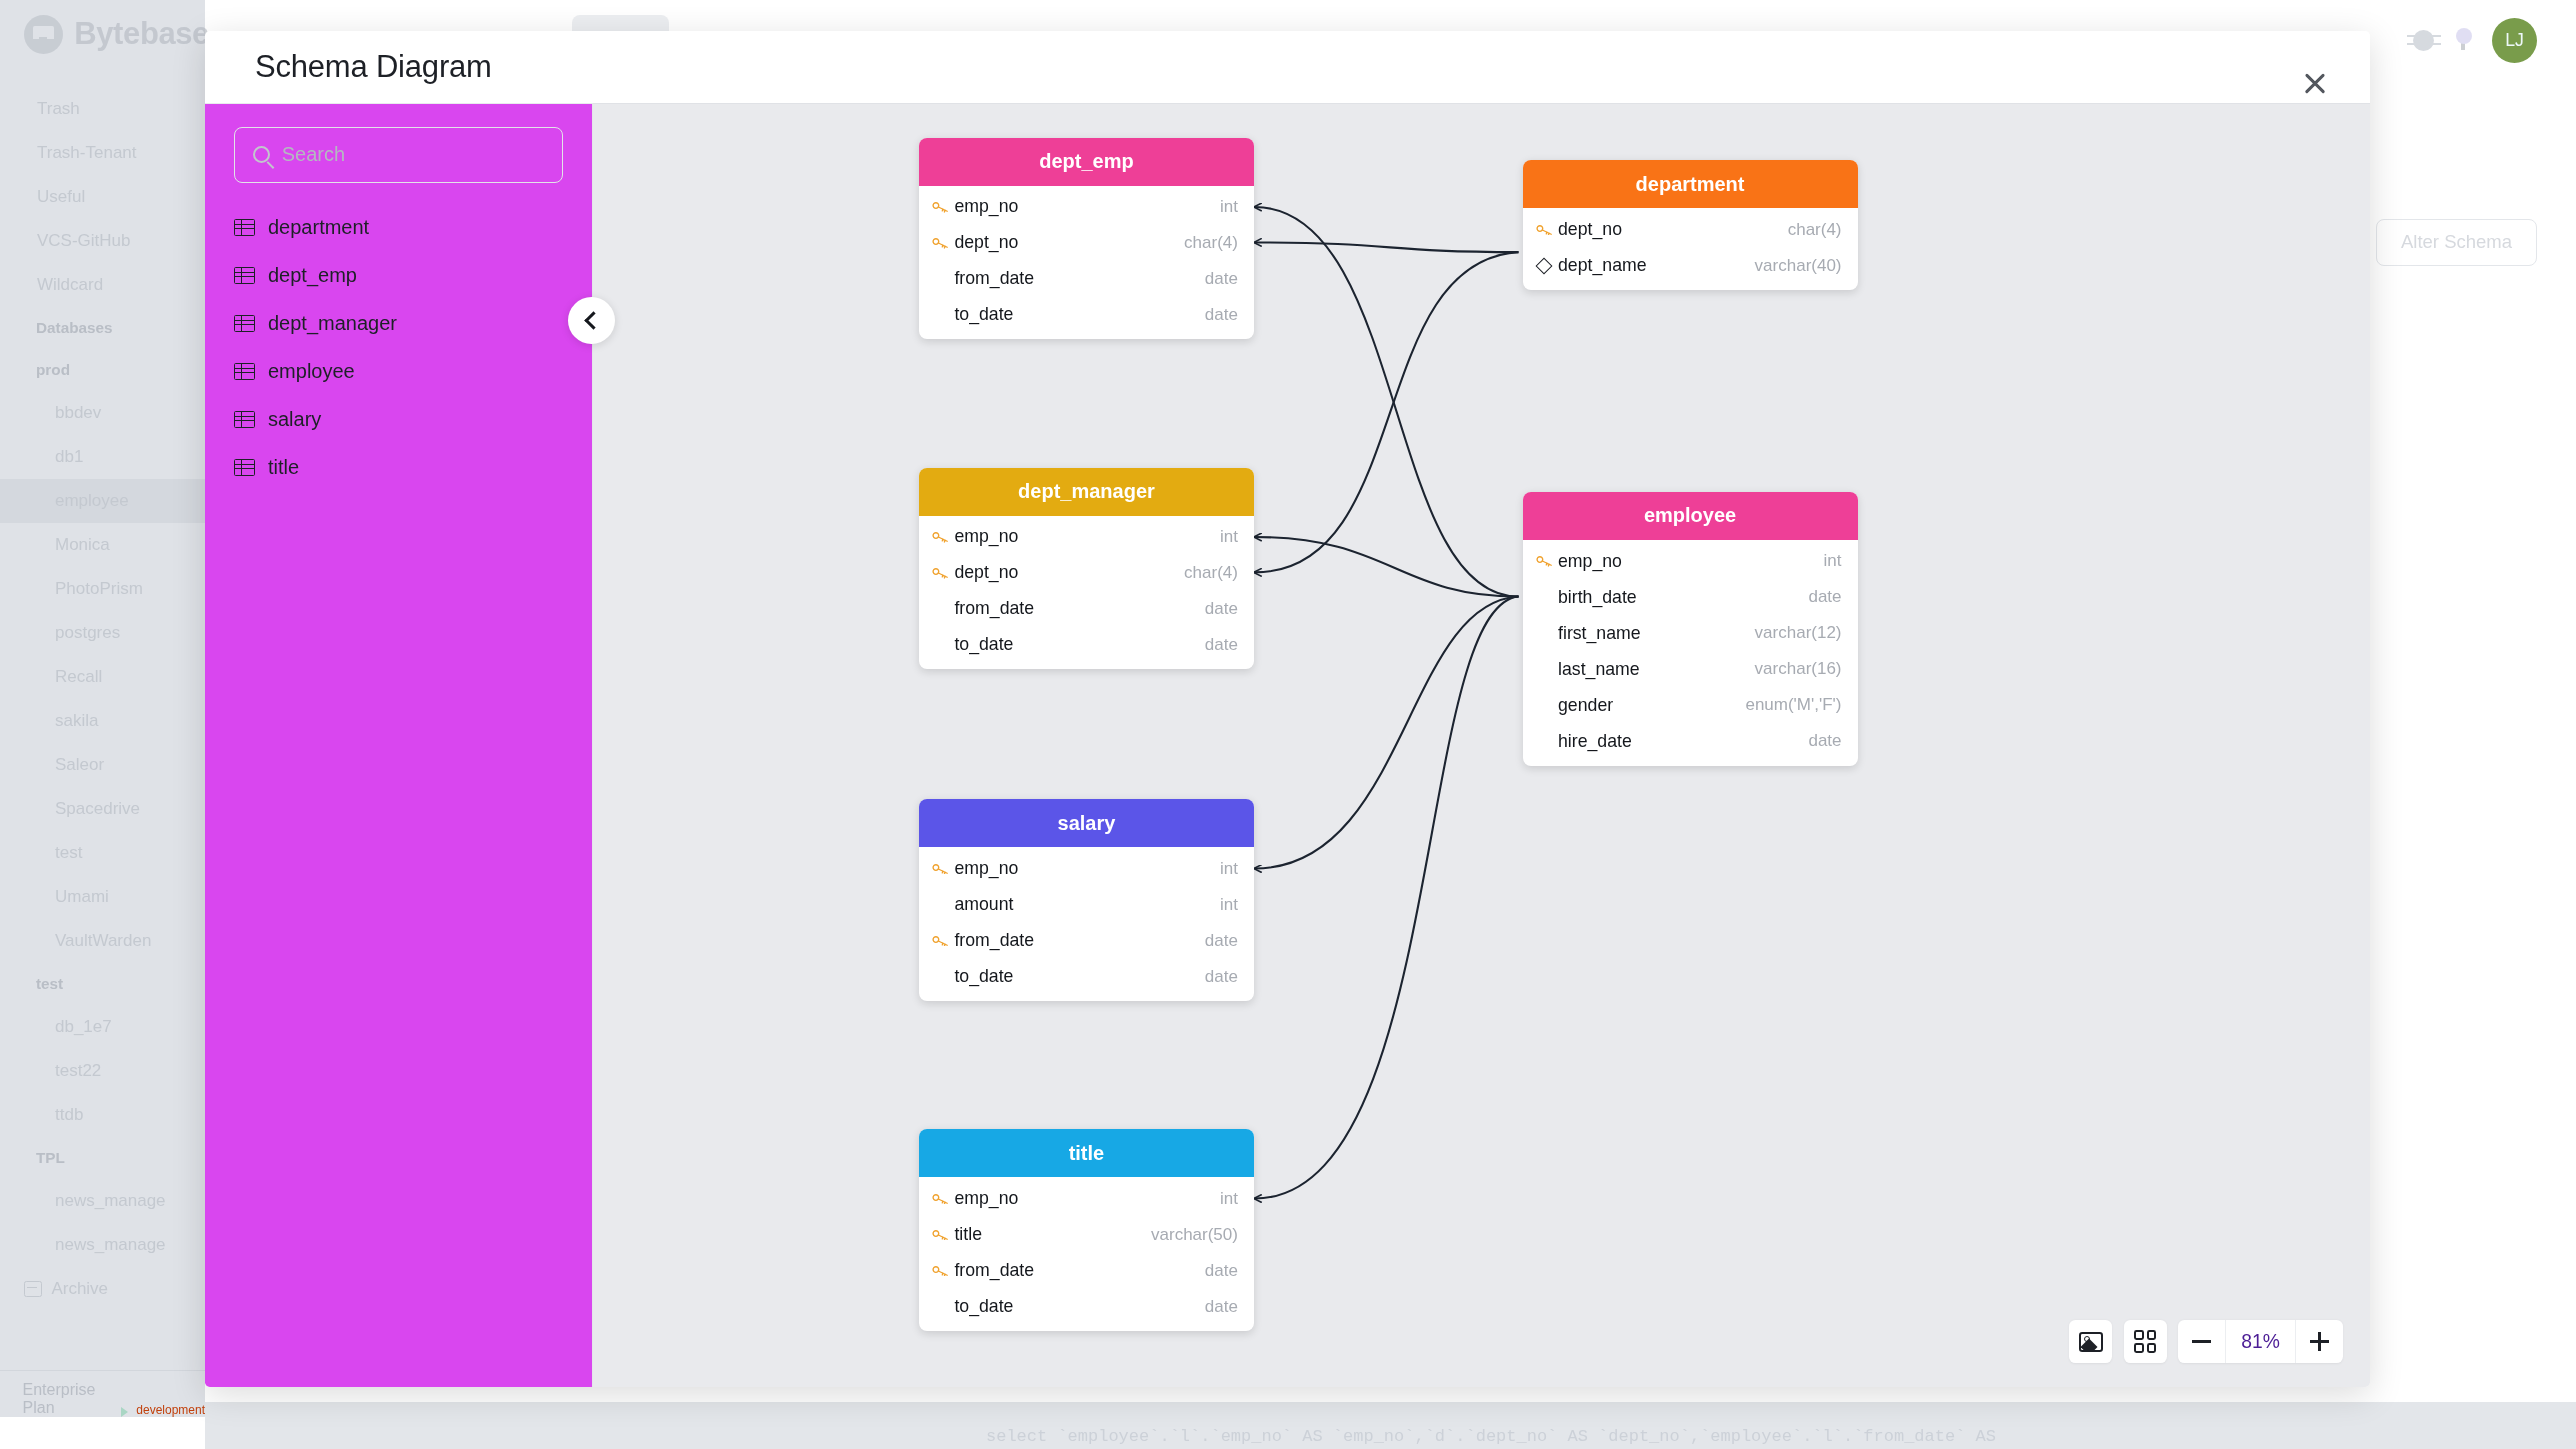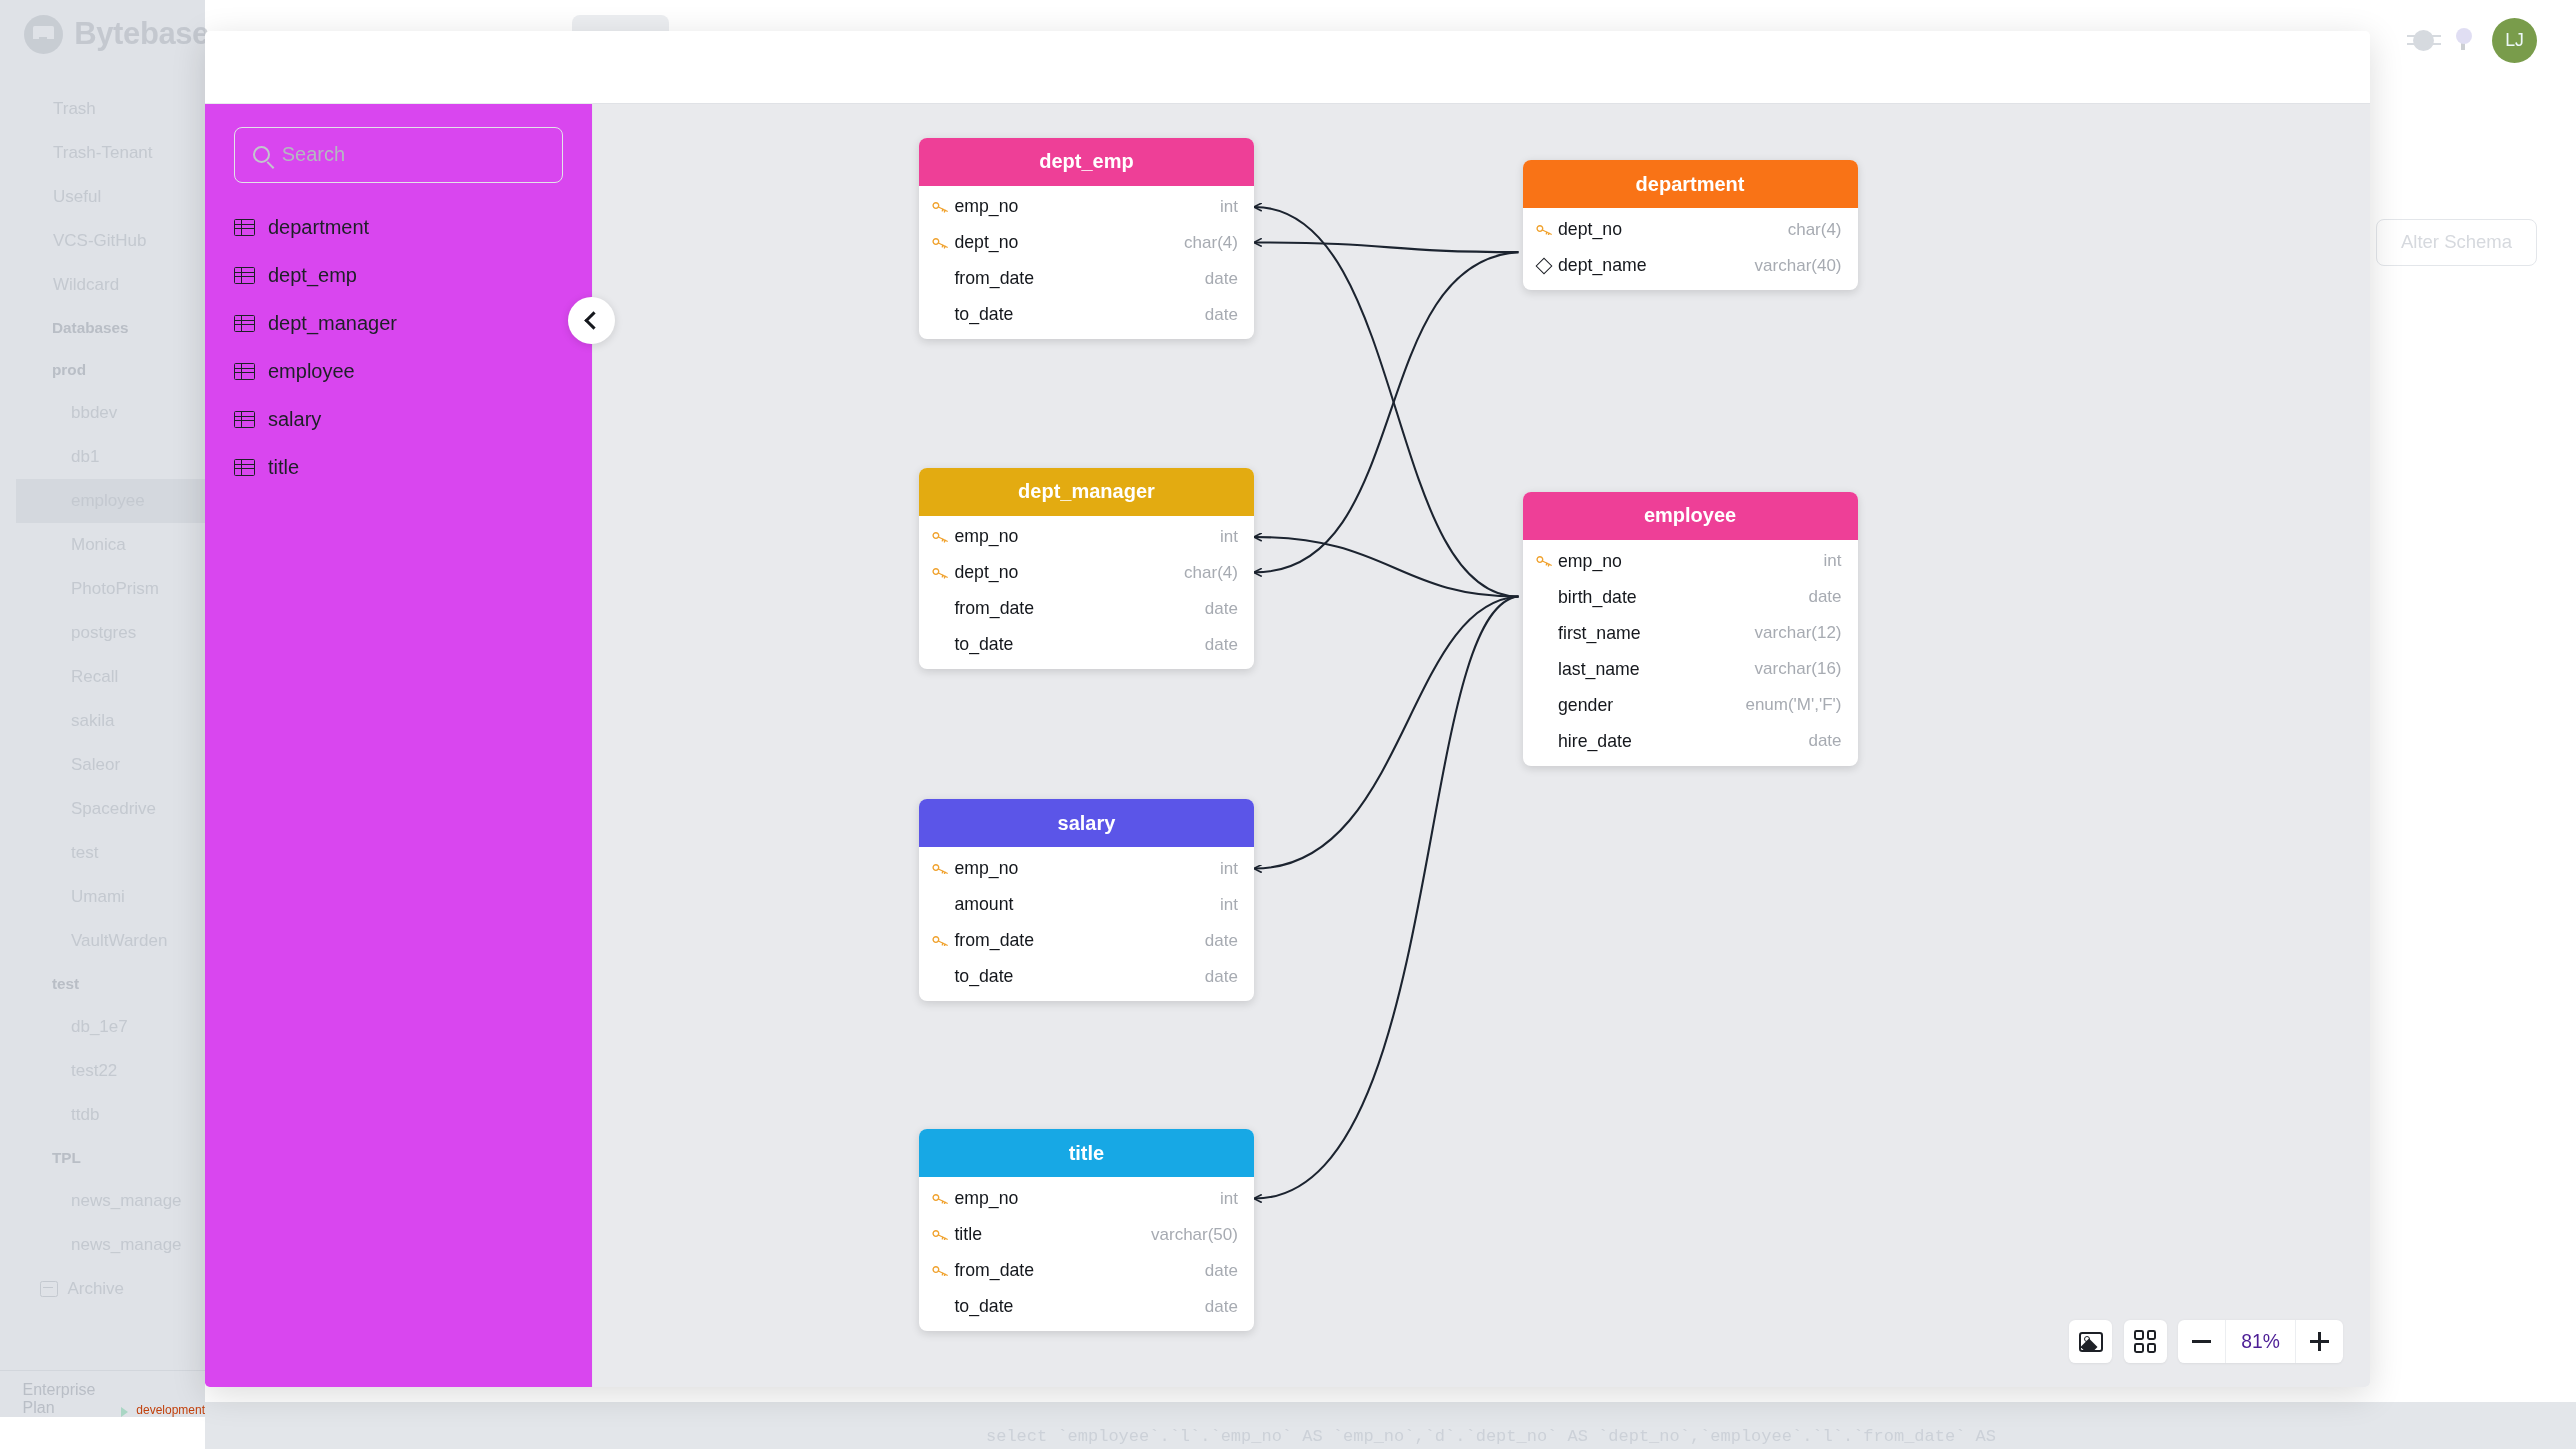--- a/index.html
+++ b/index.html
@@ -34,21 +34,21 @@
     width: 21px; height: 13px; background: #dfe2e7;
     border-radius: 1.6px 1.6px 0 0;
   }
   .bg-logo-mark::before {
     content: ""; position: absolute; left: 15.3px; top: 22.5px;
     width: 8px; height: 14.5px; background: #b7bcc4; z-index: 2;
   }
   .bg-logo-text {
     font-size: 31px; font-weight: 700; color: #aeb4bd; letter-spacing: -0.4px;
   }
-  .bg-nav { position: absolute; left: 16px; top: 87px; width: 205px; }
+  .bg-nav { position: absolute; left: 0; top: 87px; width: 205px; }
   .bg-nav-item {
     height: 44px; display: flex; align-items: center;
     padding-left: 37px; font-size: 17px; color: #c4c9d0;
   }
   .bg-nav-item.group {
     padding-left: 36px; font-weight: 700; color: #b9bec6; font-size: 15.3px;
     height: 42px;
   }
   .bg-nav-item.child { padding-left: 55px; }
   .bg-nav-item.active { background: #d4d8de; }
@@ -413,20 +413,24 @@
   </div>
 
   <div class="bg-alter-btn">Alter Schema</div>
 
   <div class="bg-sql-strip"></div>
   <div class="bg-sql">select `employee`.`l`.`emp_no` AS `emp_no`,`d`.`dept_no` AS `dept_no`,`employee`.`l`.`from_date` AS</div>
 </div>
 
 <div id="schema-modal">
 
+  <div class="modal-header">
+    <span class="modal-title">Schema Diagram</span>
+    <span class="close-icon"></span>
+  </div>
 
   <div class="modal-body">
 
     <div class="table-panel">
       <div class="search-box">
         <span class="search-icon"></span>
         <input class="search-input" type="text" placeholder="Search" style="">
       </div>
       <div class="table-list" id="table-list">
           <div class="table-item">

